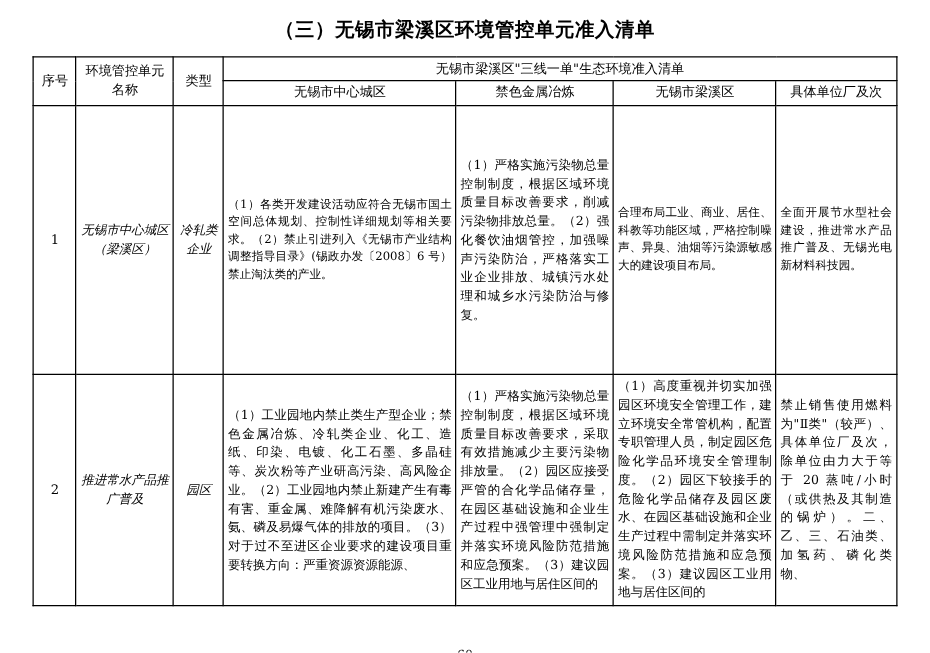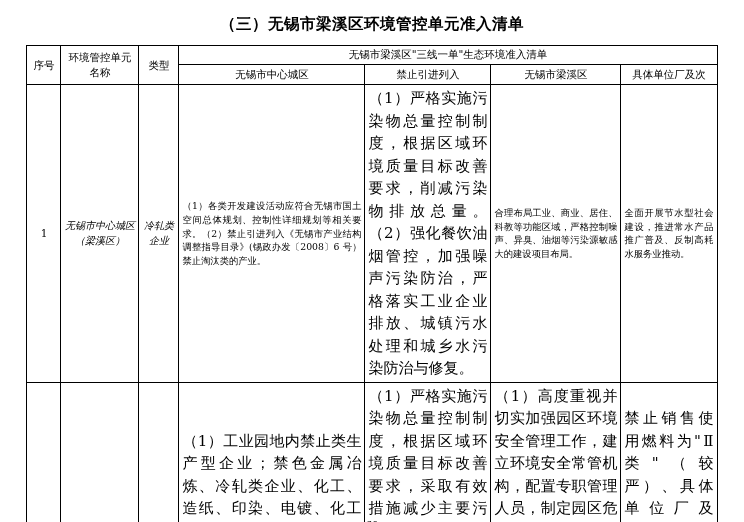--- a/index.html
+++ b/index.html
@@ -56,21 +56,21 @@
   }
   .col-seq   { width: 34px; }
   .col-name  { width: 78px; }
   .col-type  { width: 40px; }
   .col-space { width: 186px; }
   .col-poll  { width: 126px; }
   .col-risk  { width: 130px; }
   .col-res   { width: 96px; }
 
   td.cell-body {
-    font-size: 15px;
+    font-size: 10px;
     line-height: 1.5;
     text-align: justify;
     text-justify: inter-ideograph;
     vertical-align: top;
     padding: 5px 4px;
   }
   td.cell-center {
     text-align: center;
     font-size: 10px;
     vertical-align: middle;
@@ -121,34 +121,34 @@
     </colgroup>
     <thead>
       <tr>
         <td rowspan="2" class="hdr-cell">序号</td>
         <td rowspan="2" class="hdr-cell">环境管控单元名称</td>
         <td rowspan="2" class="hdr-cell">类型</td>
         <td colspan="4" class="hdr-span">无锡市梁溪区"三线一单"生态环境准入清单</td>
       </tr>
       <tr>
         <td class="hdr-cell">无锡市中心城区</td>
-        <td class="hdr-cell">禁止引进列入</td>
+        <td class="hdr-cell">禁色金属冶炼</td>
         <td class="hdr-cell">无锡市梁溪区</td>
         <td class="hdr-cell">具体单位厂及次</td>
       </tr>
     </thead>
     <tbody>
       <tr class="row1">
         <td class="cell-seq">1</td>
         <td class="cell-center">无锡市中心城区（梁溪区）</td>
         <td class="cell-center">冷轧类企业</td>
         <td class="cell-mid">（1）各类开发建设活动应符合无锡市国土空间总体规划、控制性详细规划等相关要求。（2）禁止引进列入《无锡市产业结构调整指导目录》(锡政办发〔2008〕6 号）禁止淘汰类的产业。</td>
         <td class="cell-body">（1）严格实施污染物总量控制制度，根据区域环境质量目标改善要求，削减污染物排放总量。（2）强化餐饮油烟管控，加强噪声污染防治，严格落实工业企业排放、城镇污水处理和城乡水污染防治与修复。</td>
         <td class="cell-mid">合理布局工业、商业、居住、科教等功能区域，严格控制噪声、异臭、油烟等污染源敏感大的建设项目布局。</td>
-        <td class="cell-mid">全面开展节水型社会建设，推进常水产品推广普及、反制高耗水服务业推动。</td>
+        <td class="cell-mid">全面开展节水型社会建设，推进常水产品推广普及、无锡光电新材料科技园。</td>
       </tr>
       <tr class="row2">
         <td class="cell-seq">2</td>
         <td class="cell-center">推进常水产品推广普及</td>
         <td class="cell-center">园区</td>
         <td class="cell-body">（1）工业园地内禁止类生产型企业；禁色金属冶炼、冷轧类企业、化工、造纸、印染、电镀、化工石墨、多晶硅等、炭次粉等产业研高污染、高风险企业。（2）工业园地内禁止新建产生有毒有害、重金属、难降解有机污染废水、氨、磷及易爆气体的排放的项目。（3）对于过不至进区企业要求的建设项目重要转换方向：严重资源资源能源、</td>
         <td class="cell-body">（1）严格实施污染物总量控制制度，根据区域环境质量目标改善要求，采取有效措施减少主要污染物排放量。（2）园区应接受严管的合化学品储存量，在园区基础设施和企业生产过程中强管理中强制定并落实环境风险防范措施和应急预案。（3）建议园区工业用地与居住区间的</td>
         <td class="cell-body">（1）高度重视并切实加强园区环境安全管理工作，建立环境安全常管机构，配置专职管理人员，制定园区危险化学品环境安全管理制度。（2）园区下较接手的危险化学品储存及园区废水、在园区基础设施和企业生产过程中需制定并落实环境风险防范措施和应急预案。（3）建议园区工业用地与居住区间的</td>
         <td class="cell-body">禁止销售使用燃料为"Ⅱ类"（较严）、具体单位厂及次，除单位由力大于等于 20 蒸吨/小时（或供热及其制造的锅炉）。二、乙、三、石油类、加氢药、磷化类物、</td>
       </tr>

